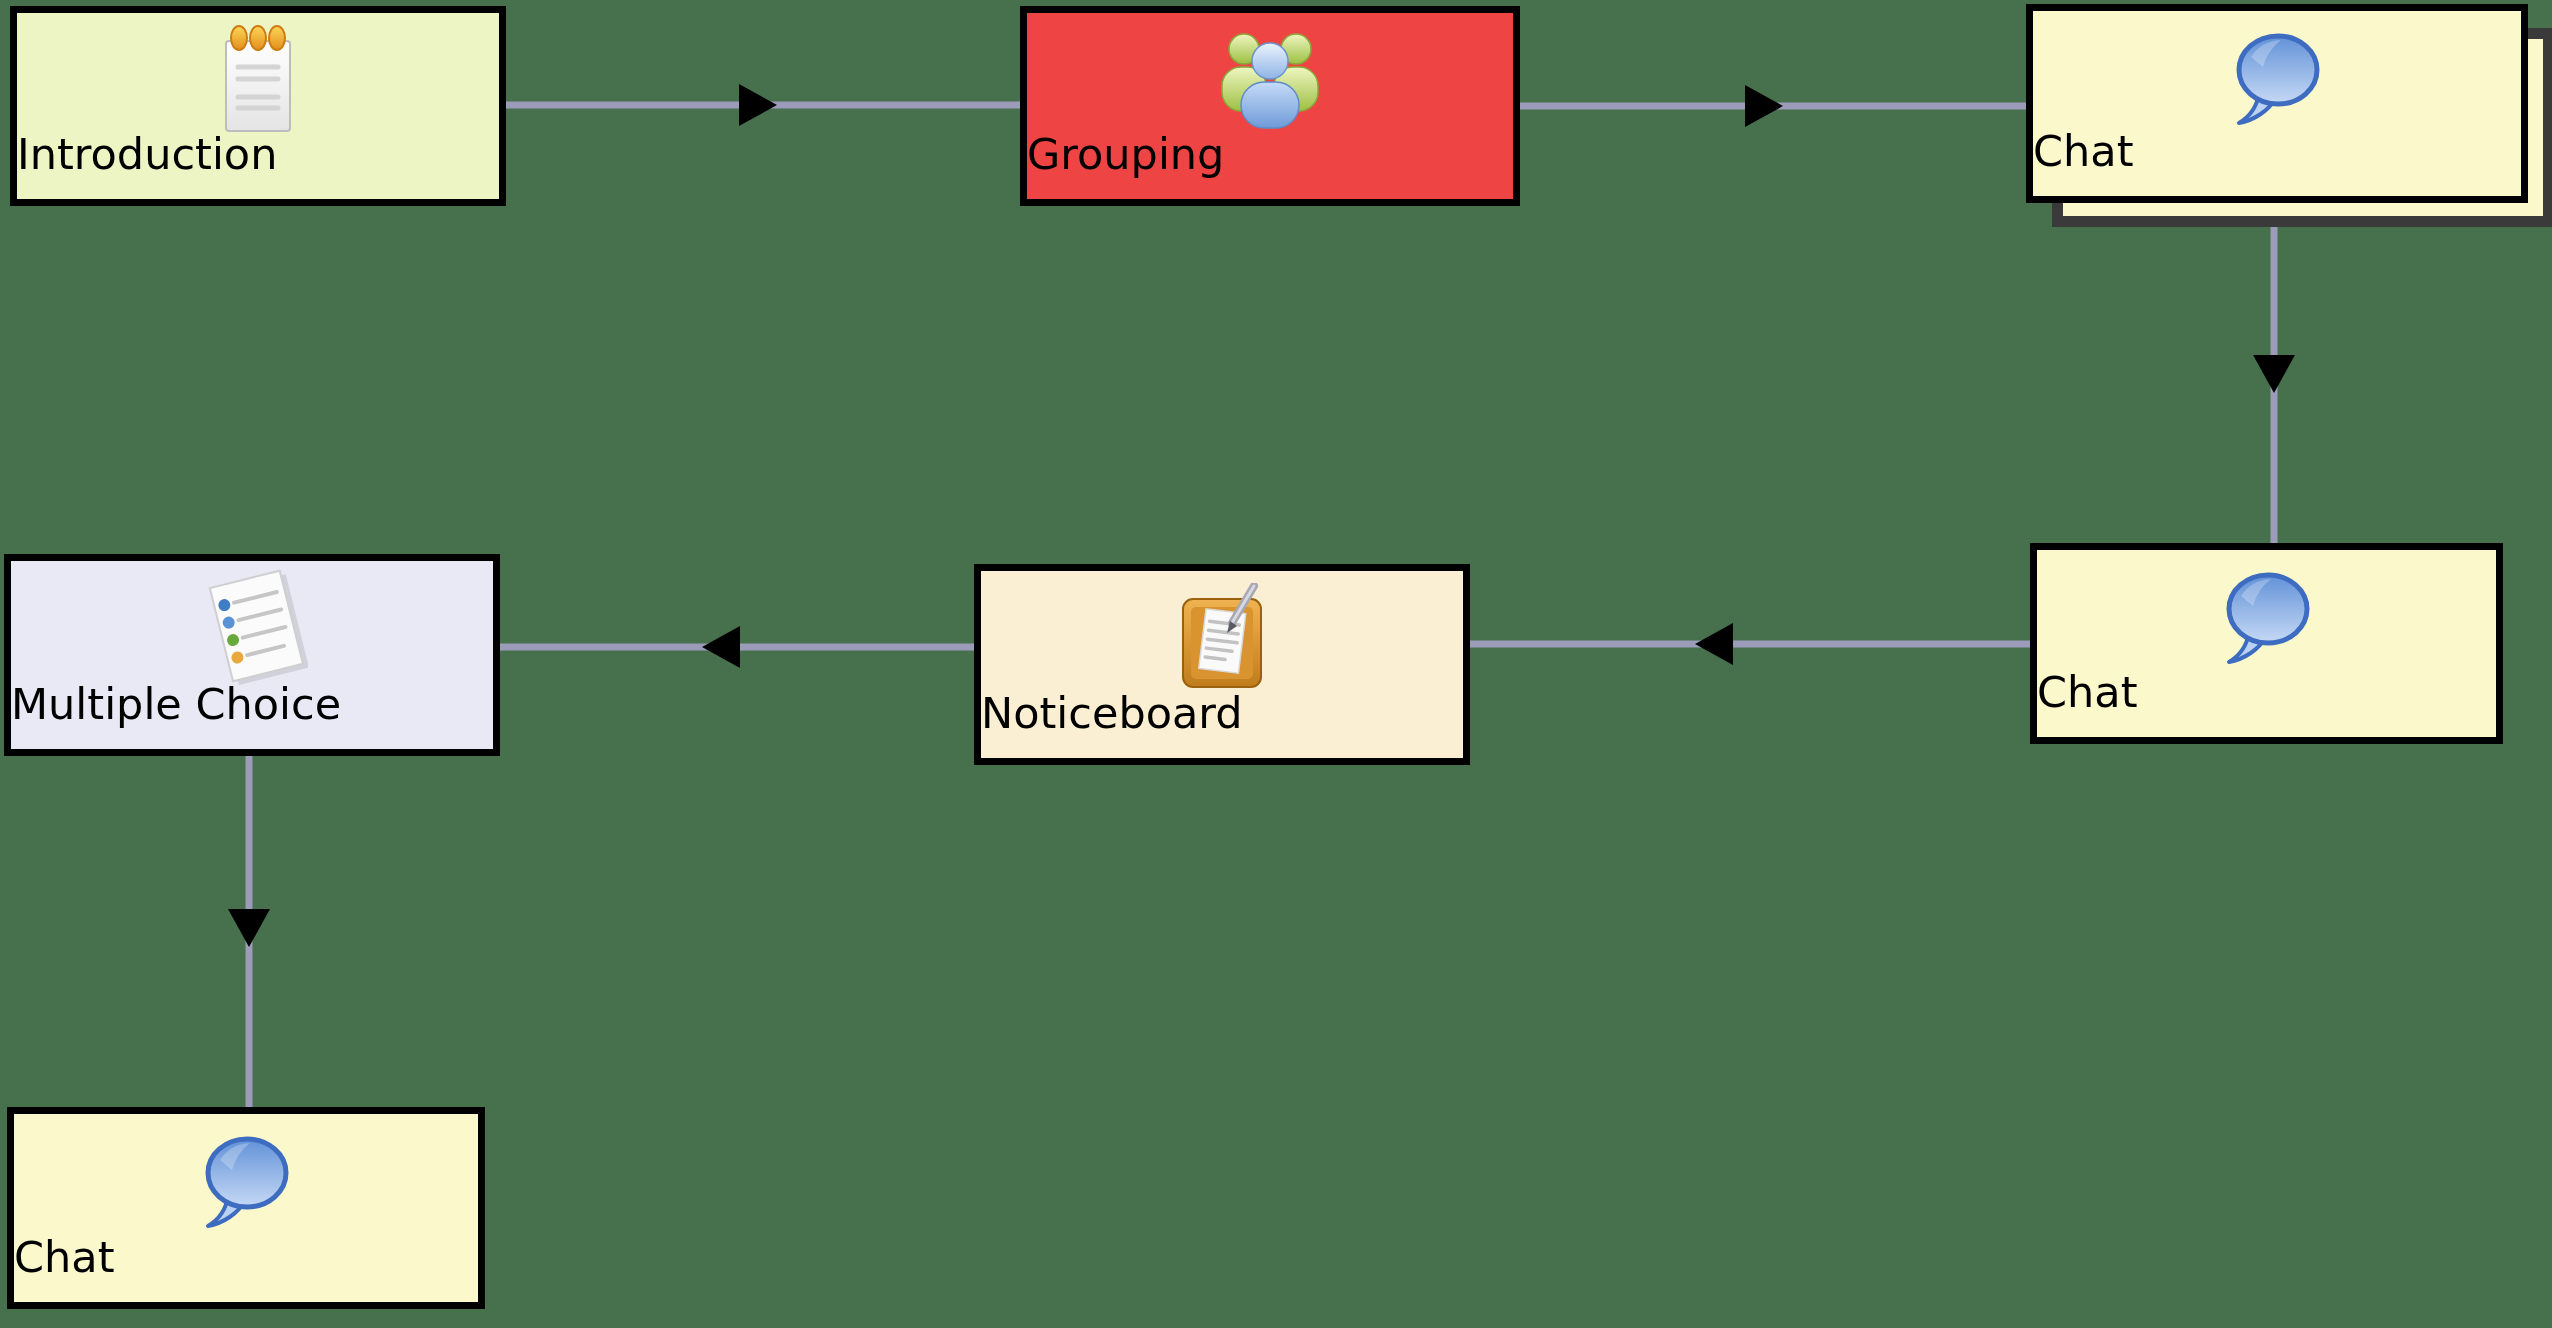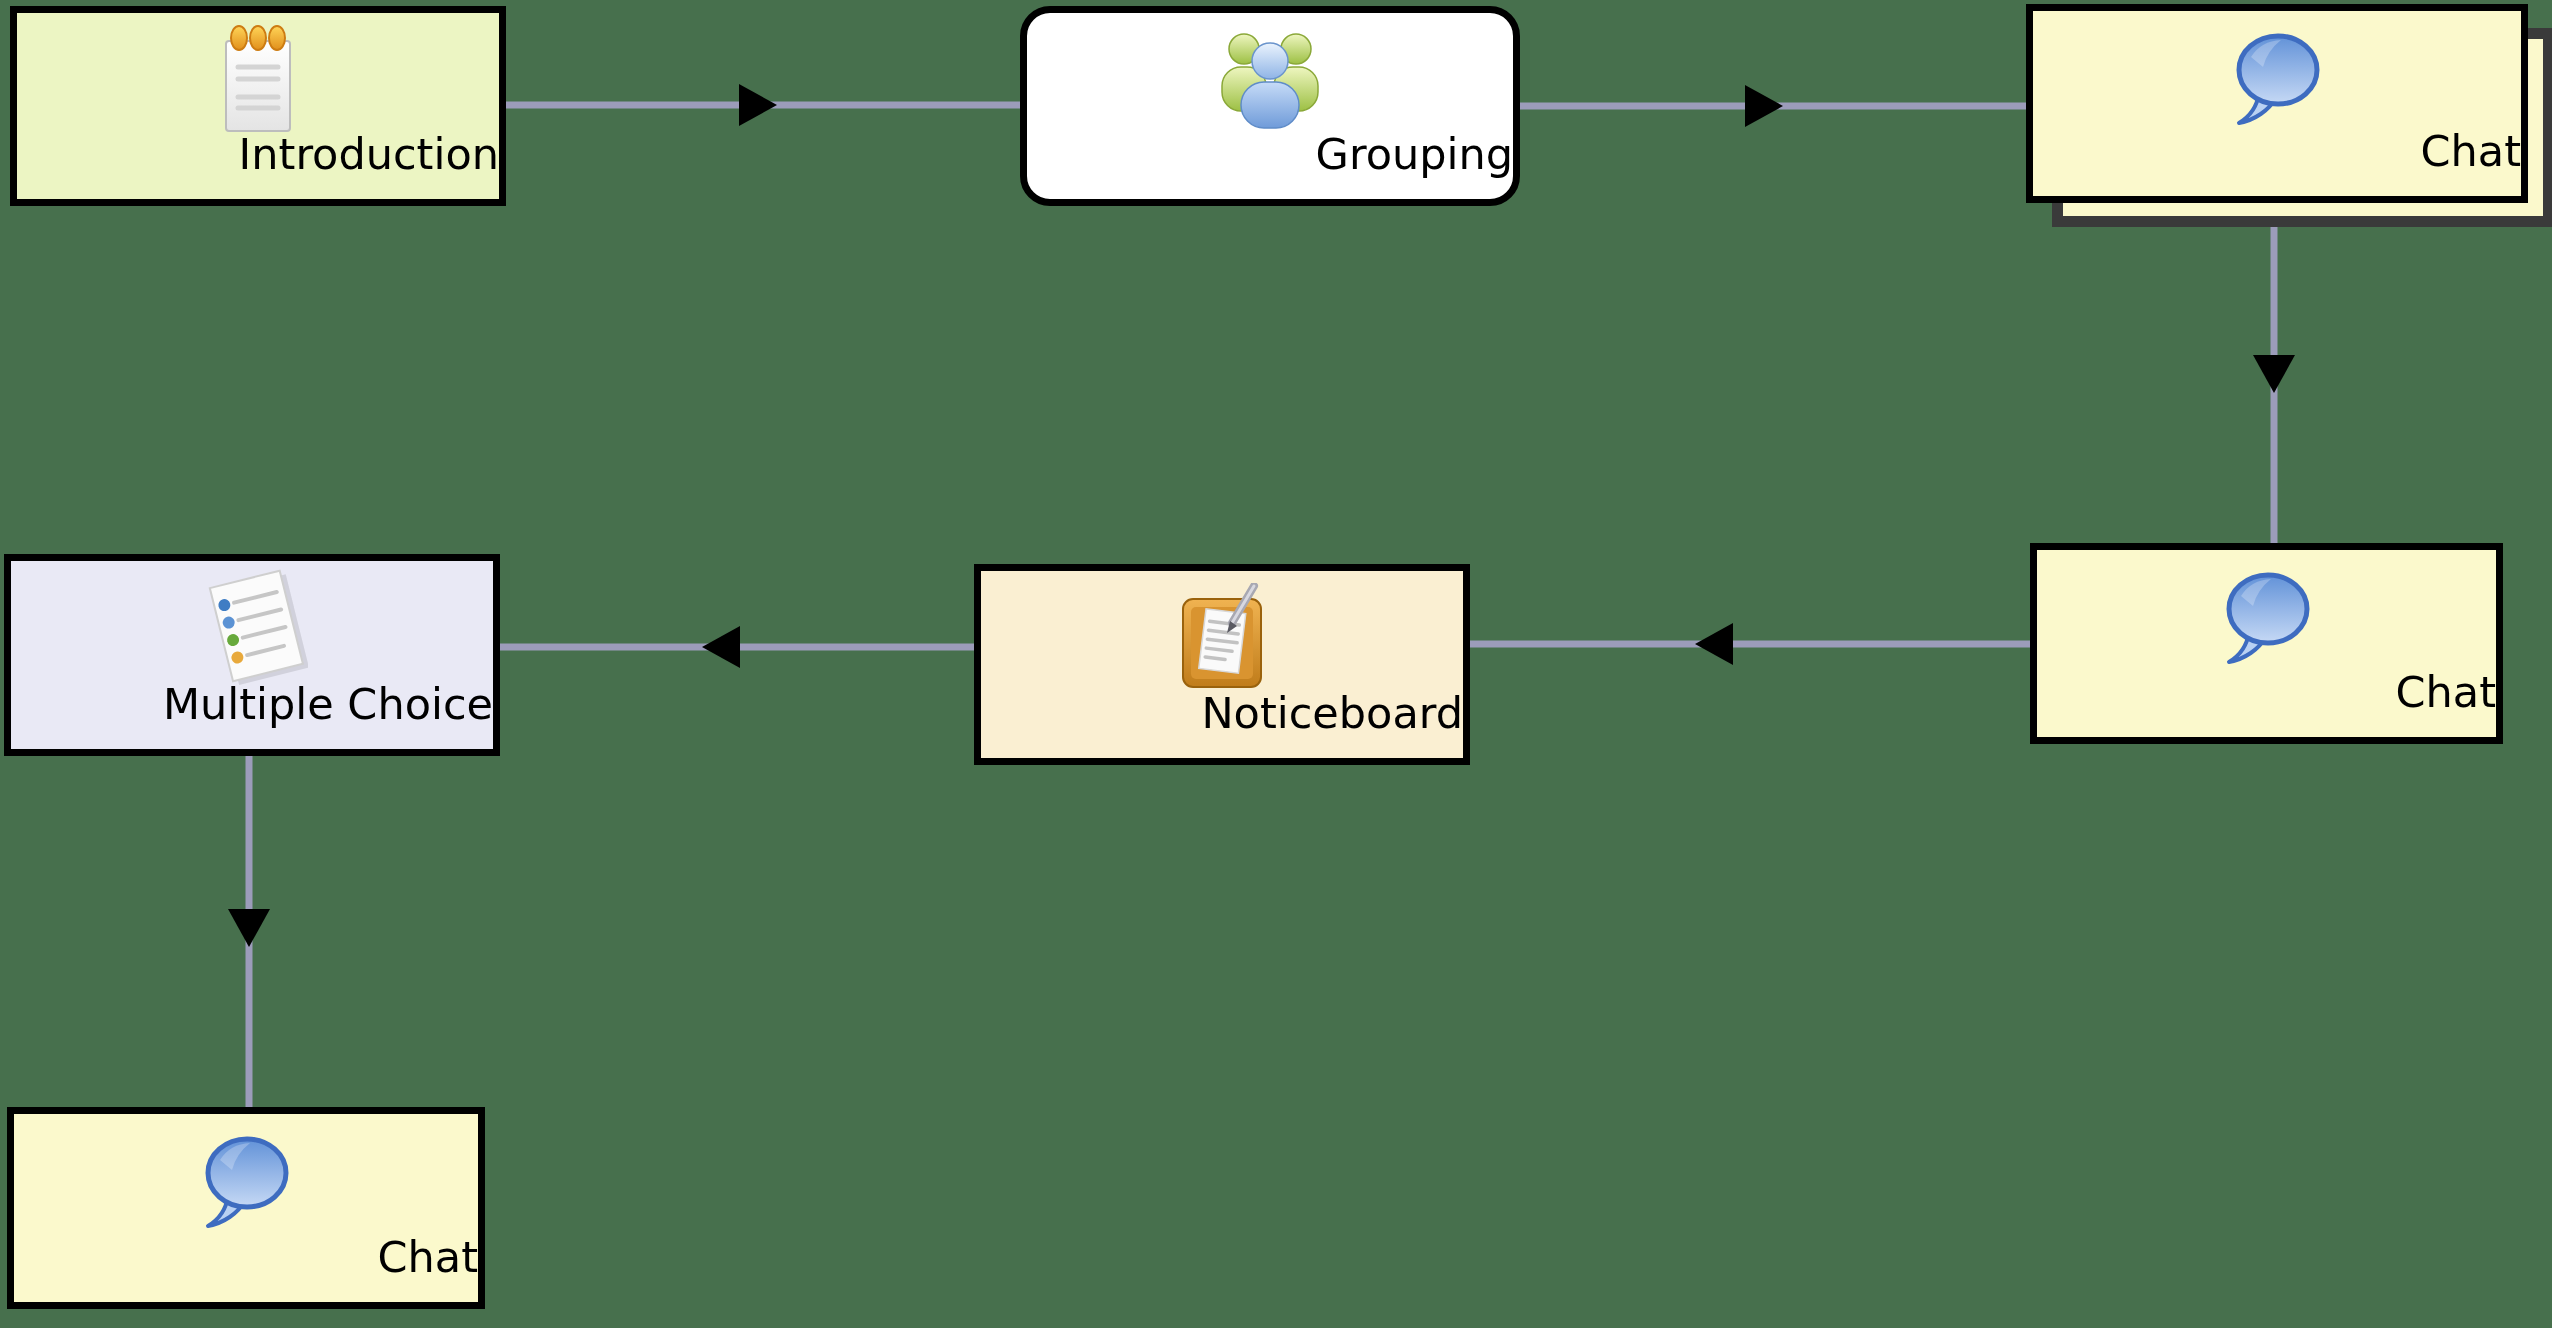--- a/index.html
+++ b/index.html
@@ -7,21 +7,21 @@
   #canvas{position:relative;overflow:hidden;}
   #connector-layer{position:absolute;left:0;top:0;z-index:1;}
   .activity-back{position:absolute;box-sizing:border-box;z-index:2;}
   .activity{position:absolute;box-sizing:border-box;border:7px solid #000;z-index:3;}
   .icon{position:absolute;left:50%;transform:translateX(-50%);}
   .icon-notepad{width:92px;height:116px;top:8px;}
   .icon-group{width:112px;height:104px;top:12px;}
   .icon-chat{width:108px;height:104px;top:16px;}
   .icon-noticeboard{width:94px;height:110px;top:12px;}
   .icon-multiple-choice{width:112px;height:120px;top:4px;}
-  .label{position:absolute;left:0;right:0;bottom:20px;text-align:right;
+  .label{position:absolute;left:0;right:0;bottom:20px;text-align:left;
          font-size:43px;color:#000;white-space:nowrap;}
   #icon-defs{position:absolute;width:0;height:0;}
 </style>
 </head>
 <body>
 
 <svg id="icon-defs" aria-hidden="true">
   <defs>
     <linearGradient id="g-paper" x1="0" y1="0" x2="0" y2="1">
       <stop offset="0" stop-color="#ffffff"></stop>
@@ -145,21 +145,21 @@
         <line x1="249" y1="747" x2="249" y2="1107" stroke="#9c9cba" stroke-width="7"></line>
         <polygon points="228,909 270,909 249,947" fill="#000000"></polygon>
       </g>
     </svg>
 <div class="activity" style="left: 10px; top: 6px; width: 496px; height: 200px; background: rgb(236, 245, 195); border-color: rgb(0, 0, 0);">
     <svg class="icon icon-notepad">
       <use href="#sym-notepad"></use>
     </svg>
     <div class="label">Introduction</div>
   </div>
-    <div class="activity" style="left: 1020px; top: 6px; width: 500px; height: 200px; background: #ffffff; border-color: rgb(0, 0, 0); border-radius: 30px;">
+    <div class="activity" style="left: 1020px; top: 6px; width: 500px; height: 200px; background: #ef4444; border-color: rgb(0, 0, 0);">
     <svg class="icon icon-group">
       <use href="#sym-group"></use>
     </svg>
     <div class="label">Grouping</div>
   </div>
     <div class="activity-back" style="left: 2052px; top: 28px; width: 502px; height: 199px; background: rgb(251, 249, 204); border: 11px solid rgb(58, 58, 58);"></div>
     <div class="activity" style="left: 2026px; top: 4px; width: 502px; height: 199px; background: rgb(251, 249, 204); border-color: rgb(0, 0, 0);">
     <svg class="icon icon-chat">
       <use href="#sym-chat"></use>
     </svg>

